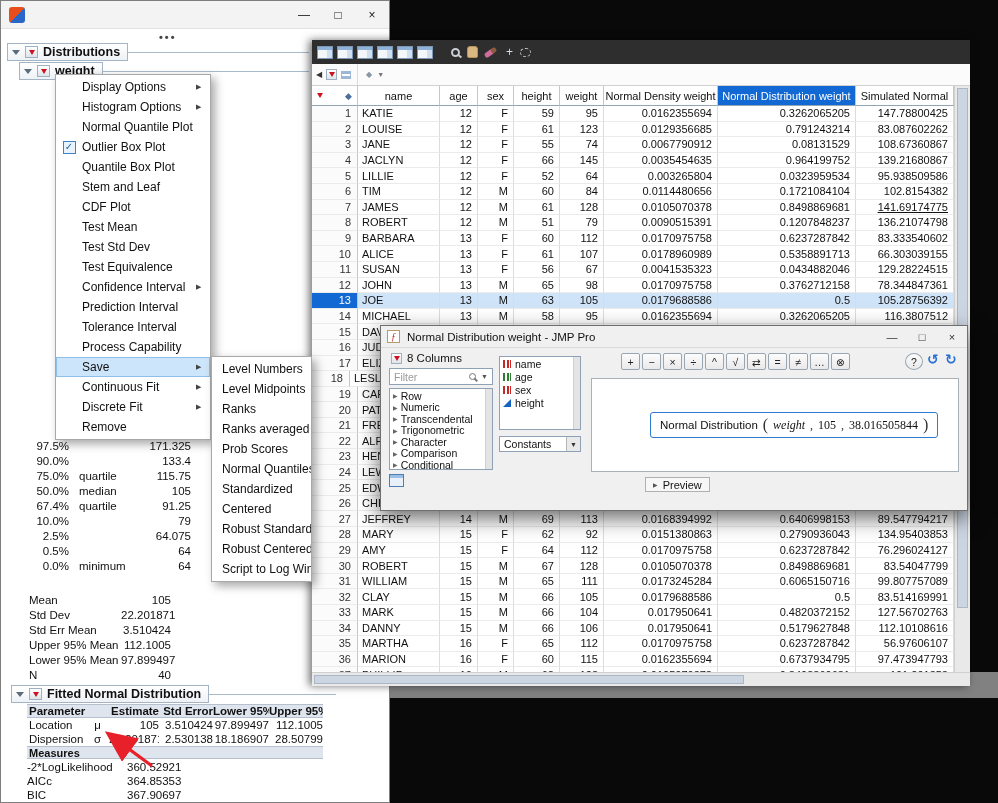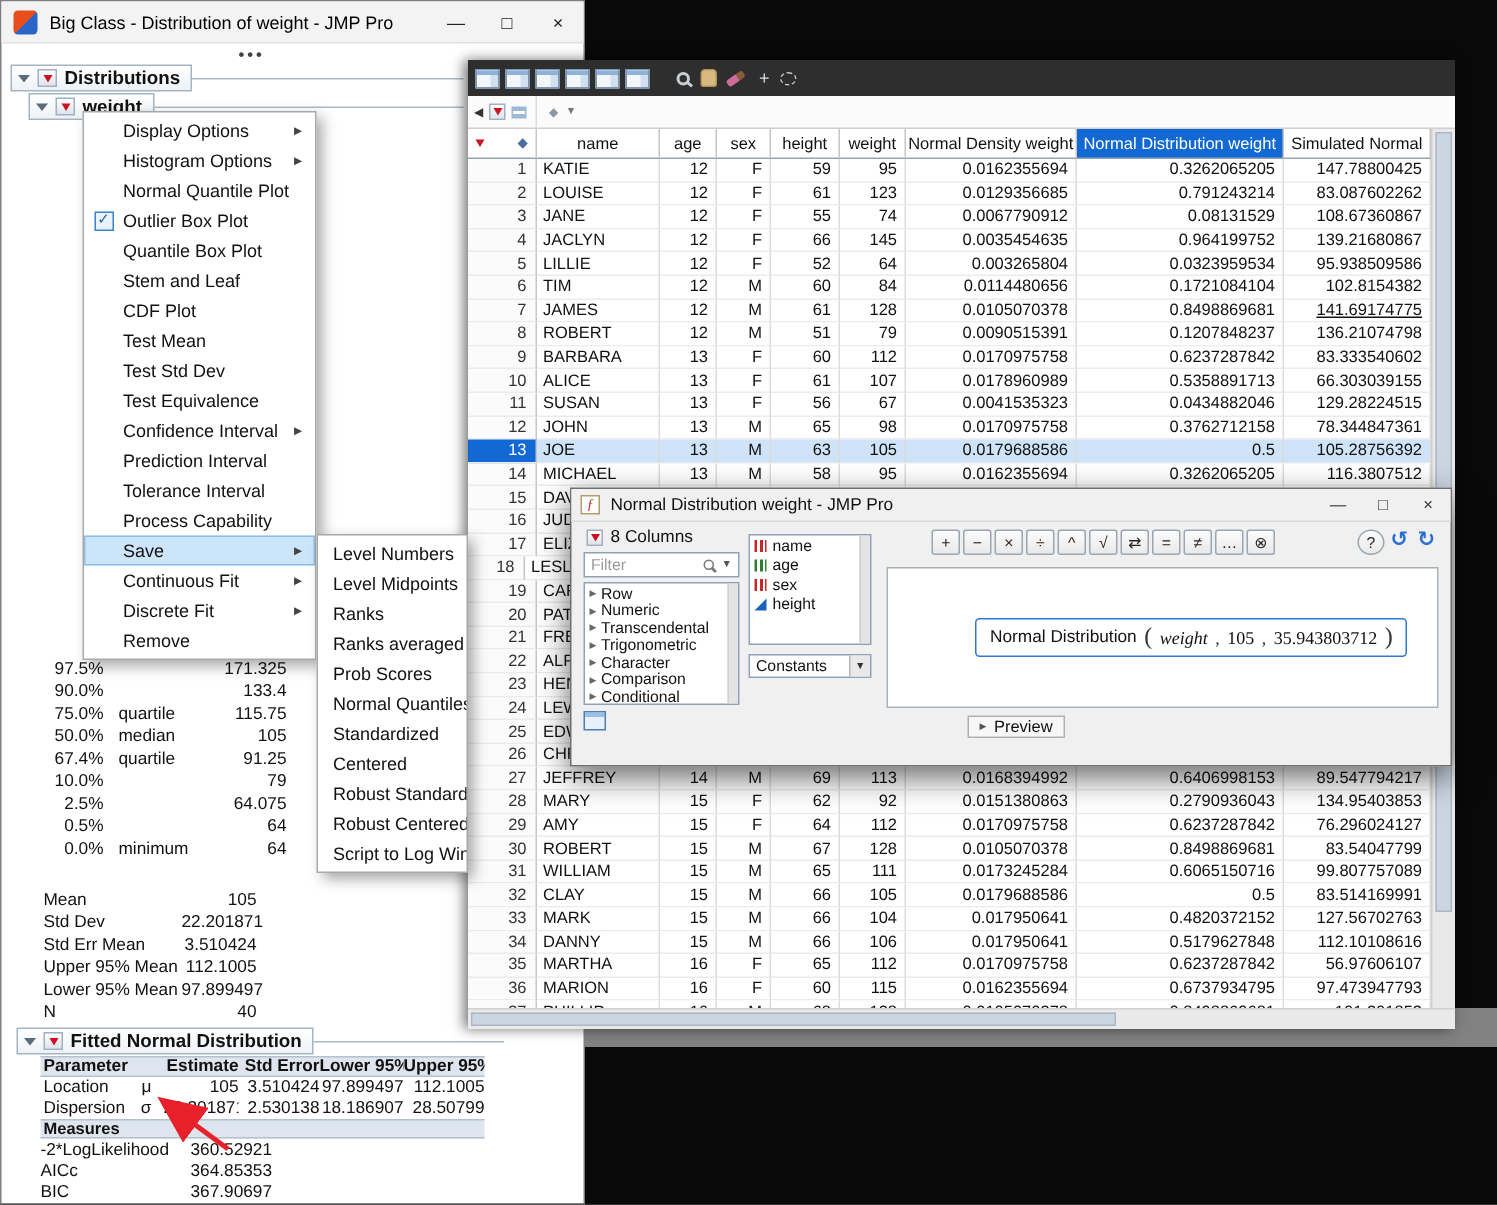--- a/index.html
+++ b/index.html
@@ -207,21 +207,20 @@
 </head>
 <body>
 
 <div id="page">
 
   <div class="gray-band"></div>
 
   <div class="main-window">
     <div class="titlebar">
       <span class="app-icon"></span>
-      <span class="title">Big Class - Distribution of weight - JMP Pro</span>
       <span class="winbtns">
         <span class="winbtn">—</span>
         <span class="winbtn">□</span>
         <span class="winbtn">×</span>
       </span>
     </div>
     <div class="dots">•••</div>
 
     <div class="outline-header oh-distributions">
       <span class="oh-box">
@@ -1039,21 +1038,21 @@
     <span class="fx-undo">↺</span>
     <span class="fx-redo">↻</span>
     <div class="fx-panel">
       <span class="fx-box" id="fxBox">
           <span class="fx-fn">Normal Distribution</span>
           <span class="fx-paren">(</span>
           <span class="fx-var">weight</span>
           <span class="fx-comma">,</span>
           <span class="fx-num">105</span>
           <span class="fx-comma">,</span>
-          <span class="fx-num">35.943803712</span>
+          <span class="fx-num">38.016505844</span>
           <span class="fx-paren">)</span>
         </span>
     </div>
     <div class="preview">
       <span class="pv-tri">▶</span>
       <span>Preview</span>
     </div>
   </div>
 
   <svg class="arrow-svg">

